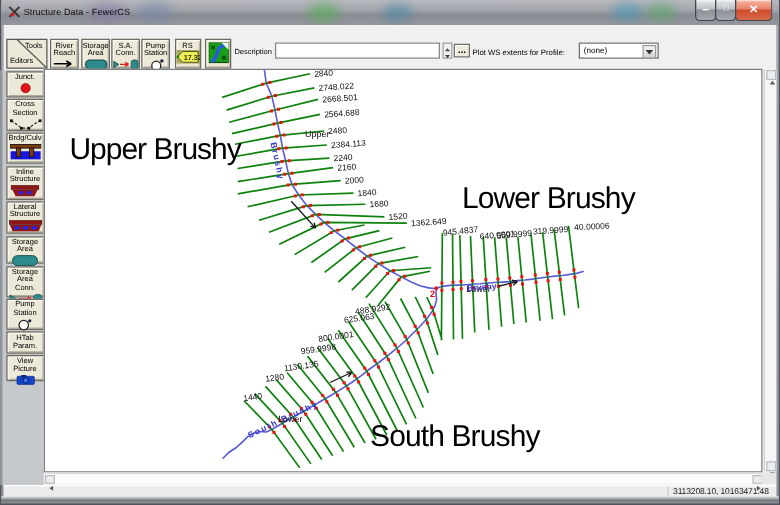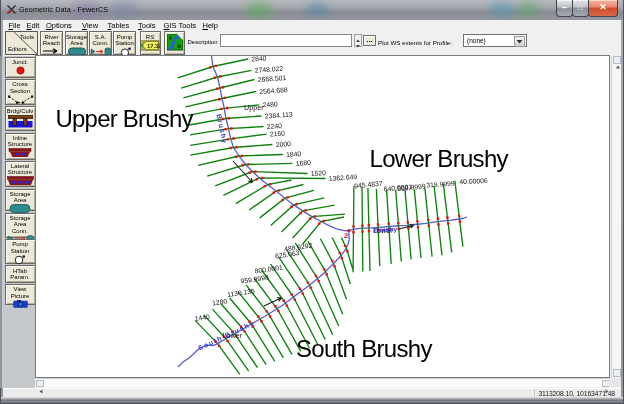--- a/index.html
+++ b/index.html
@@ -49,42 +49,32 @@
   <div class="blob" style="left:70px;top:2px;width:30px;height:16px;background:#8a7aa8"></div>
   <div class="blob" style="left:108px;top:2px;width:30px;height:16px;background:#7888a8"></div>
   <div class="blob" style="left:245px;top:2px;width:26px;height:16px;background:#54b054"></div>
   <div class="blob" style="left:305px;top:3px;width:24px;height:14px;background:#4888a8"></div>
   <div class="blob" style="left:488px;top:2px;width:26px;height:15px;background:#4898b8"></div>
   <div class="blob" style="left:516px;top:2px;width:24px;height:15px;background:#58a868"></div>
   <svg id="ticon" class="abs" viewBox="0 0 11 11">
       <path d="M1.5,1.5 L9.5,9.5 M9.5,1.5 L1.5,9.5" stroke="#35353a" stroke-width="1.6" fill="none"></path>
       <circle cx="4" cy="7.5" r="1.6" fill="#cc2222"></circle>
     </svg>
-  <div id="ttext" class="abs">Geometric Data - FewerCS</div>
+  <div id="ttext" class="abs">Structure Data - FewerCS</div>
 </div>
 <div id="btnmin" class="abs capbtn">
     <div class="glyph" style="font-size:10px">–</div>
   </div>
 <div id="btnmax" class="abs capbtn">
     <div class="glyph" style="font-size:7px">□</div>
   </div>
 <div id="btnclose" class="abs capbtn">
     <div class="glyph">✕</div>
   </div>
 <div id="client" class="abs">
- <div id="menubar" class="abs">
-  <span style="left:5.5px"><u>F</u>ile</span>
-  <span style="left:23.5px"><u>E</u>dit</span>
-  <span style="left:43px"><u>O</u>ptions</span>
-  <span style="left:79px"><u>V</u>iew</span>
-  <span style="left:104.5px"><u>T</u>ables</span>
-  <span style="left:135px"><u>T</u>ools</span>
-  <span style="left:160.5px"><u>G</u>IS Tools</span>
-  <span style="left:199.5px"><u>H</u>elp</span>
- </div>
  <div id="toolbar" class="abs">
   <div id="toolsed">
         <svg width="33" height="24" viewBox="0 0 33 24" style="position:absolute;left:-1px;top:-1px">
           <line x1="8" y1="0" x2="33" y2="24" stroke="#585850" stroke-width="1"></line>
         </svg>
     <div class="slab" style="right:3px;top:2px">Tools</div>
     <div class="slab" style="left:2px;bottom:2px">Editors</div>
       </div>
   <div class="tbtn" style="left:37px;width:23px">River<br>Reach
     <svg width="19" height="8" viewBox="0 0 19 8">

